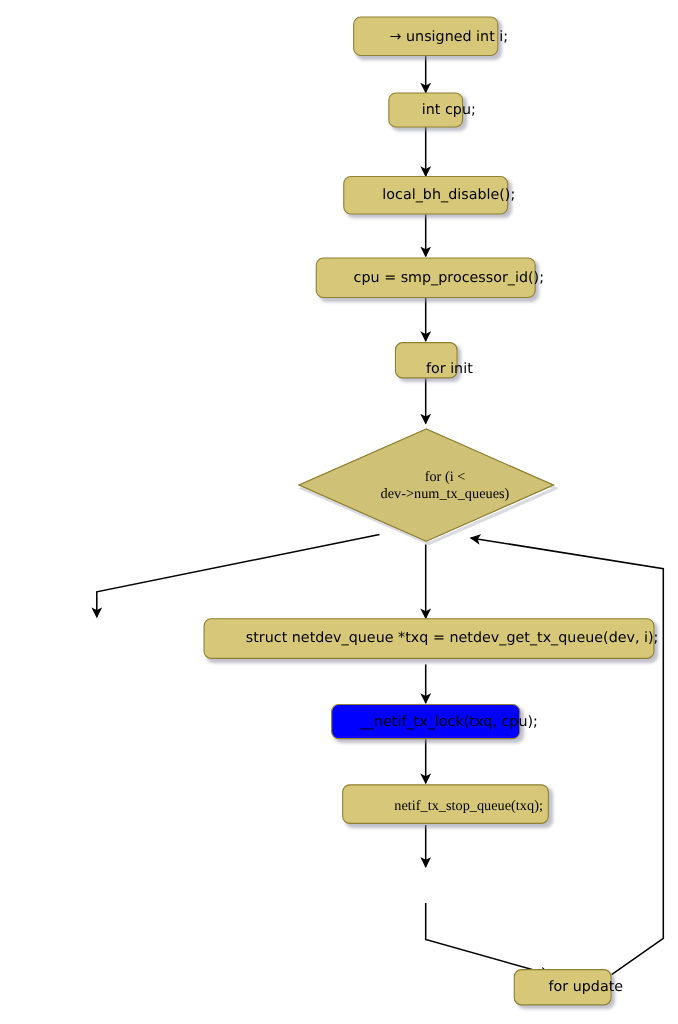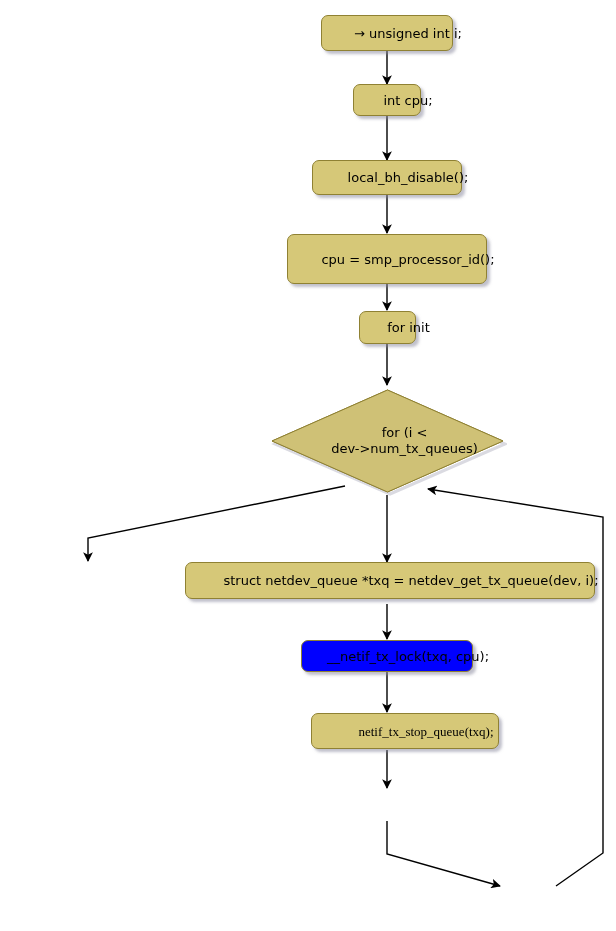--- a/index.html
+++ b/index.html
@@ -42,20 +42,21 @@
     padding-left: 42px;
   }
   .node.highlight {
     background: #0000ff;
     border: 1px solid #8f8133;
     color: #000000;
   }
   .diamond-wrap {
     position: absolute;
     z-index: 2;
+    font-family: Liberation Serif, serif;
   }
   .diamond-shape {
     position: absolute;
     left: 0;
     top: 0;
     width: 100%;
     height: 100%;
   }
   .diamond-label {
     position: absolute;
@@ -107,25 +108,25 @@
   </div>
 
   <div class="node" style="left:353px; top:84px; width:68px; height:32px;">
     <span>int cpu;</span>
   </div>
 
   <div class="node" style="left:312px; top:160px; width:150px; height:35px;">
     <span>local_bh_disable();</span>
   </div>
 
-  <div class="node" style="left:287px; top:234px; width:200px; height:50px;text-align:right;">
+  <div class="node" style="left:287px; top:234px; width:200px; height:37px;text-align:right;">
     <span>cpu = smp_processor_id();</span>
   </div>
 
-  <div class="node" style="left:359px; top:311px; width:57px; height:33px;">
+  <div class="node" style="left:359px; top:311px; width:57px; height:33px;align-items:flex-end;">
     <span>for init</span>
   </div>
 
   <div class="diamond-wrap" style="left:268px; top:386px; width:239px; height:110px;">
     <svg class="diamond-shape" viewBox="0 0 239 110" width="239" height="110">
       <polygon points="119.5,4 235,55 119.5,106 4,55" fill="#cfc176" stroke="#8f8133" stroke-width="1" style="filter:none"></polygon>
       <polygon points="122,8 237,58 122,108 7,58" fill="none" stroke="rgba(150,150,170,0.35)" stroke-width="3"></polygon>
       <polygon points="119.5,4 235,55 119.5,106 4,55" fill="#cfc176" stroke="#8f8133" stroke-width="1"></polygon>
     </svg>
     <div class="diamond-label">for (i &lt;
@@ -139,14 +140,17 @@
 
   <div class="node" style="left:185px; top:562px; width:410px; height:37px;">
     <span>struct netdev_queue *txq = netdev_get_tx_queue(dev, i);</span>
   </div>
 
   <div class="node" style="left:311px; top:713px; width:188px; height:36px;font-family:Liberation Serif, serif;">
     <span>netif_tx_stop_queue(txq);</span>
   </div>
 
 
+  <div class="node" style="left:467px; top:881px; width:89px; height:33px;">
+    <span>for update</span>
+  </div>
 
 </div>
 
 </body></html>

